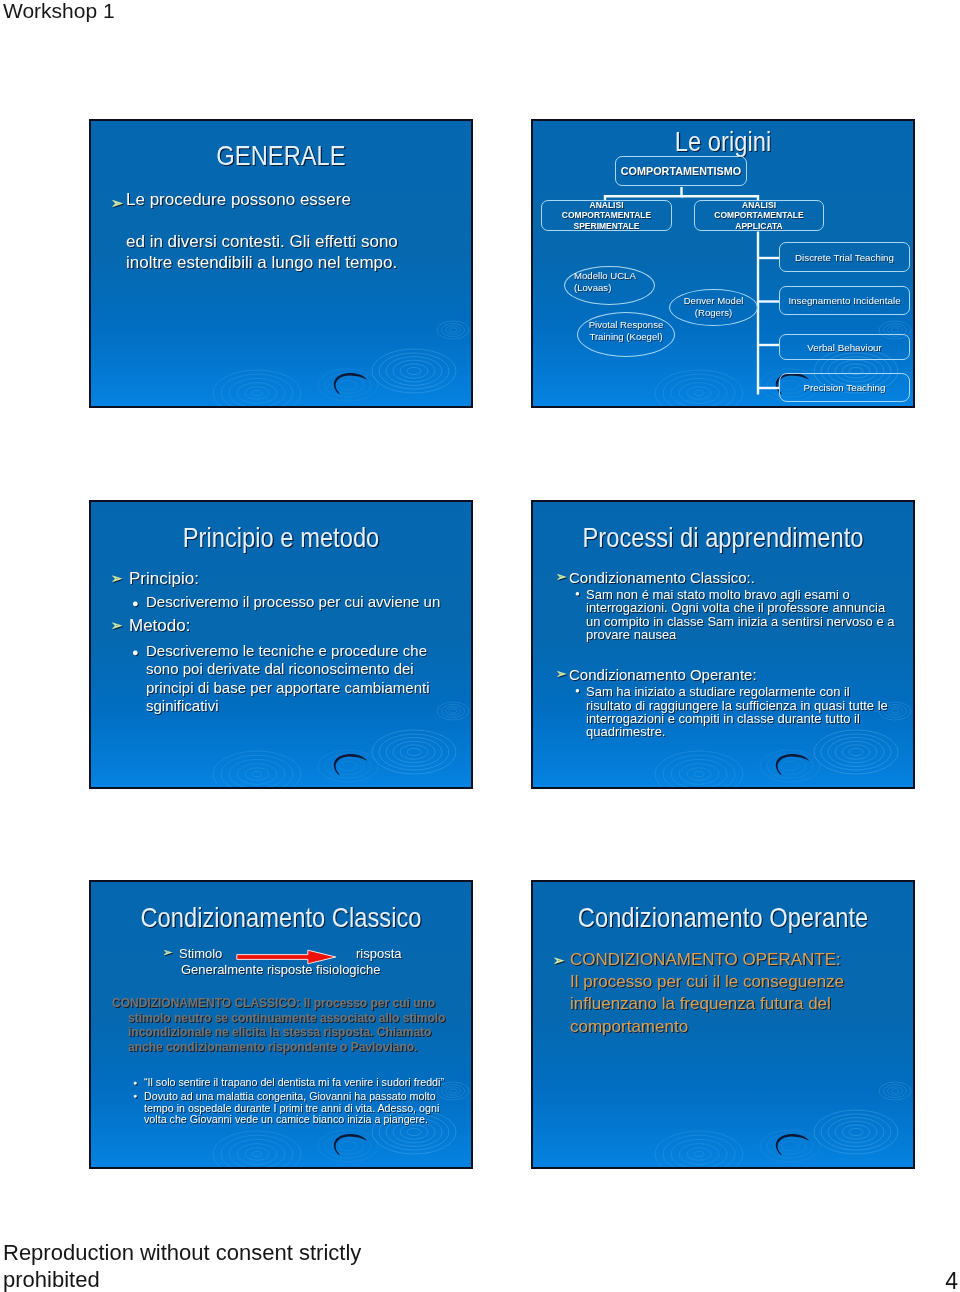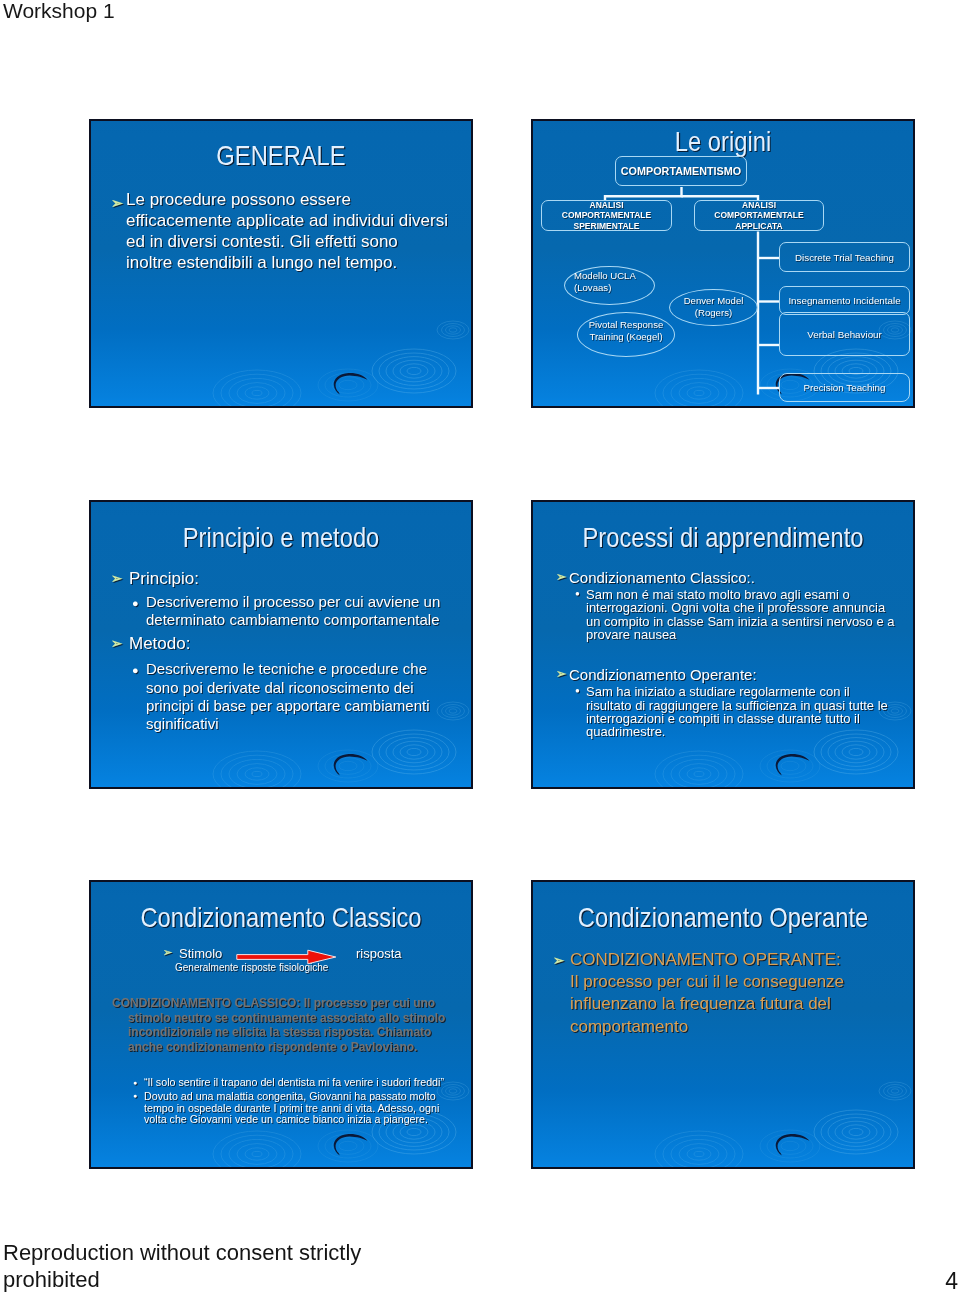--- a/index.html
+++ b/index.html
@@ -39,21 +39,21 @@
 
   
   .s5ttl{left:0;right:0;top:20px;font-size:28px;}
   .s5arw{position:absolute;left:72px;top:64px;font-size:11px;color:#cfe9a6;font-weight:bold;
          text-shadow:.9px .9px .4px rgba(10,25,45,.9);}
   .s5stim{position:absolute;left:88px;top:64px;font-size:13px;color:#fff;
           text-shadow:.9px .9px .4px rgba(10,25,45,.9);}
   .s5redarrow{position:absolute;left:145px;top:65px;width:101px;height:20px;}
   .s5resp{position:absolute;left:265px;top:64px;font-size:13px;color:#fff;
           text-shadow:.9px .9px .4px rgba(10,25,45,.9);}
-  .s5sub{position:absolute;left:84px;top:80px;font-size:10px;color:#fff;
+  .s5sub{position:absolute;left:90px;top:80px;font-size:13px;color:#fff;
          text-shadow:.9px .9px .4px rgba(10,25,45,.9);}
   .s5para{position:absolute;left:21px;top:114px;font-size:12px;line-height:14.5px;
           color:#737373;text-shadow:1px 1px .4px rgba(20,25,35,.95);font-weight:bold;}
   .s5para .ind{padding-left:16px;display:inline-block;}
   .s5ex{position:absolute;left:0;top:195px;width:384px;color:#fff;}
   .l3{font-size:10.7px;line-height:11.6px;padding-left:53px;
       text-shadow:.9px .9px .4px rgba(10,25,45,.9);position:relative;}
   .l3 .bul{left:42px;top:-0.5px;font-size:7px;}
   .s5ex .li+.li{margin-top:2.4px;}
 
@@ -90,21 +90,21 @@
   .diag{position:absolute;left:0;top:0;width:384px;height:289px;}
   .rbox{position:absolute;box-sizing:border-box;border:1px solid #a9d8f4;border-radius:7px;
         color:#fff;display:flex;align-items:center;justify-content:center;text-align:center;
         text-shadow:.8px .8px .4px rgba(8,25,45,.75);}
   .b-root{left:82px;top:35px;width:132px;height:30px;font-size:10.8px;font-weight:bold;}
   .b-l{left:8px;top:79px;width:131px;height:31px;font-size:8.5px;font-weight:bold;line-height:10.4px;}
   .b-r{left:161px;top:79px;width:130px;height:31px;font-size:8.5px;font-weight:bold;line-height:10.4px;}
   .b-1,.b-2,.b-3,.b-4{left:246px;width:131px;font-size:9.8px;}
   .b-1{top:121px;height:30px;}
   .b-2{top:165px;height:29px;}
-  .b-3{top:191px;height:44px;text-align:center;}
+  .b-3{top:213px;height:26px;text-align:center;}
   .b-4{top:252px;height:29px;border-radius:8px;}
   .ell{position:absolute;box-sizing:border-box;border:1px solid #a9d8f4;border-radius:50%;
        color:#fff;display:flex;align-items:center;justify-content:center;
        font-size:9.6px;line-height:11.8px;text-shadow:.8px .8px .4px rgba(8,25,45,.75);}
   .e-1{left:31px;top:145px;width:91px;height:39px;text-align:left;justify-content:flex-start;padding-left:9px;padding-bottom:8px;}
   .e-2{left:136px;top:168px;width:89px;height:37px;text-align:center;padding-bottom:2px;}
   .e-3{left:44px;top:191px;width:98px;height:45px;text-align:center;padding-bottom:7px;}
 
   .s3ttl{left:0;right:0;top:20px;font-size:28px;}
   .s4ttl{left:0;right:0;top:20px;font-size:28px;}
@@ -178,21 +178,21 @@
   <div class="slide" id="s1">
     <div class="sbody">
       <div class="bg"></div>
       <svg class="ripples" viewBox="0 0 380 285">
           <use href="#ripplesArt"></use>
         </svg>
       <div class="cont">
         <div class="ttl s1ttl">GENERALE</div>
         <div class="b1 s1b">
           <span class="bl arrow">➢</span>
-          <span class="tx"><span>Le procedure possono essere</span><br><span>efficacemente applicate ad individui diversi</span><br><span>ed in diversi contesti. Gli effetti sono</span><br><span>inoltre estendibili a lungo nel tempo.</span></span>
+          <span class="tx"><span>Le procedure possono essere</span><br><br><span>ed in diversi contesti. Gli effetti sono</span><br><span>inoltre estendibili a lungo nel tempo.</span></span>
         </div>
       </div>
     </div>
   </div>
 
   <div class="slide" id="s2">
     <div class="sbody">
       <div class="bg"></div>
       <svg class="ripples" viewBox="0 0 380 285">
           <use href="#ripplesArt"></use>
@@ -256,21 +256,21 @@
         </svg>
       <div class="cont">
         <div class="ttl s3ttl">Principio e metodo</div>
         <div class="lst" id="s3lst">
           <div class="li l1">
             <span class="bul arrow">➢</span>
             <span class="txt">Principio:</span>
           </div>
           <div class="li l2">
             <span class="bul dot">●</span>
-            <span class="txt"><span>Descriveremo il processo per cui avviene un</span><br><span>determinato cambiamento comportamentale</span></span>
+            <span class="txt"><span>Descriveremo il processo per cui avviene un</span><br></span>
           </div>
           <div class="li l1">
             <span class="bul arrow">➢</span>
             <span class="txt">Metodo:</span>
           </div>
           <div class="li l2">
             <span class="bul dot">●</span>
             <span class="txt"><span>Descriveremo le tecniche e procedure che</span><br><span>sono poi derivate dal riconoscimento dei</span><br><span>principi di base per apportare cambiamenti</span><br><span>sginificativi</span></span>
           </div>
         </div>

